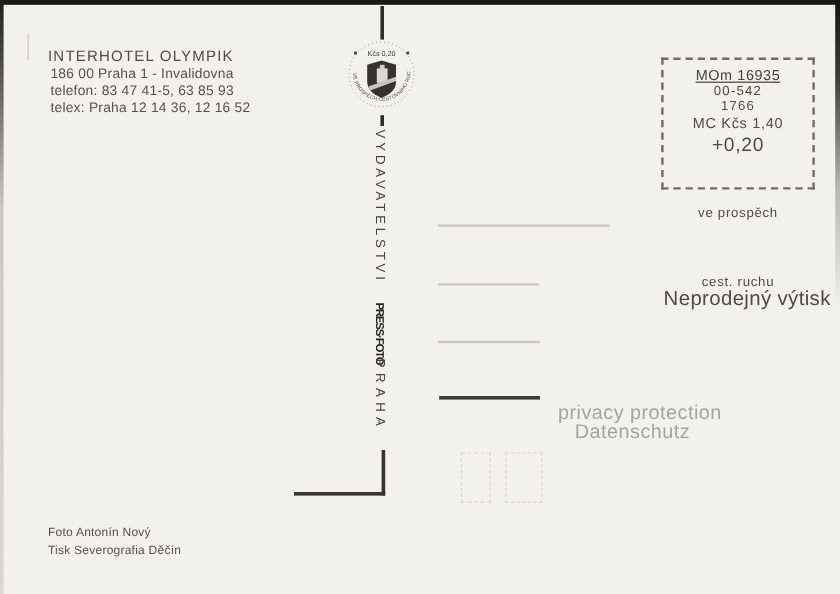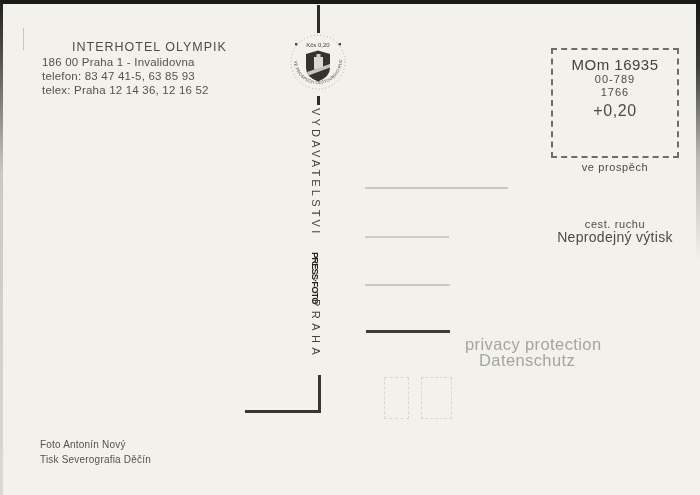--- a/index.html
+++ b/index.html
@@ -12,44 +12,44 @@
   .edge-top   { position:absolute; left:0; top:0; width:700px; height:4px;
                 background:linear-gradient(90deg,#15151 3 0%,#151513 8%,#2b2b27 50%,#121210 100%); background-color:#1a1a18; }
   .edge-right { position:absolute; right:0; top:0; width:4px; height:260px;
                 background:linear-gradient(180deg,#141412 0%,#3c3c38 25%,rgba(110,110,104,.45) 60%,rgba(110,110,104,0) 100%); }
   .edge-left  { position:absolute; left:0; top:0; width:3px; height:495px;
                 background:linear-gradient(180deg,#1d1d1b 0%,#55534b 12%,rgba(130,126,112,.35) 35%,rgba(130,126,112,.22) 100%); }
   .scan-artifact { position:absolute; left:23px; top:28px; width:1px; height:22px; background:rgba(100,98,90,.3); }
 
   
   .hotel { position:absolute; left:40px; top:40px; color:#56524a; font-size:11.5px; line-height:14px; letter-spacing:.2px; }
-  .hotel .name { font-size:12.5px; letter-spacing:1px; margin-bottom:1px; color:#504c45;margin-left:32px; }
+  .hotel .name { font-size:12.5px; letter-spacing:1px; margin-bottom:1px; color:#504c45; }
   .hotel .sub { padding-left:2px; }
 
   
   .divider-top  { position:absolute; left:317px; top:5px;  width:3px; height:28px; background:#2d2c29; }
   .divider-dash { position:absolute; left:317px; top:96px; width:3px; height:9px;  background:#2d2c29; }
   .emblem { position:absolute; left:289px; top:33px; width:58px; height:58px; }
   .vtext { position:absolute; writing-mode:vertical-rl; white-space:nowrap; }
   .vyd   { left:310px; top:108px; font-size:11px; letter-spacing:3.2px; color:#45423c; }
   .plogo { left:310px; top:252px; font-size:9.5px; font-weight:bold; letter-spacing:-1px; color:#23221f; }
   .praha { left:310px; top:299px; font-size:11px; letter-spacing:4.5px; color:#45423c; }
   .corner-bracket { position:absolute; left:245px; top:375px; width:73px; height:35px;
                     border-right:3px solid #38362f; border-bottom:3px solid #38362f; }
 
   
   .pricebox { position:absolute; left:551px; top:48px; width:128px; height:110px;
               border:2px dashed #6f6c64; box-sizing:border-box; text-align:center;
               color:#4e4b44; }
-  .pb-code { font-size:15px; letter-spacing:.5px; margin-top:6px; color:#454239; }
+  .pb-code { font-size:12px; letter-spacing:.5px; margin-top:6px; color:#454239;text-decoration:underline; }
   .pb-num  { font-size:11px; line-height:13px; letter-spacing:1px; }
   .pb-price{ font-size:12px; line-height:14px; letter-spacing:.6px; }
   .pb-sur  { font-size:16px; line-height:13px; margin-top:5px; letter-spacing:.6px; }
   .pb-pur  { font-size:11px; line-height:12.5px; letter-spacing:.6px;margin-top:44px; }
-  .pb-note { font-size:14px; line-height:13px; white-space:nowrap; letter-spacing:.3px; background:#f3f1eb; position:relative; top:1px; }
+  .pb-note { font-size:17px; line-height:13px; white-space:nowrap; letter-spacing:.3px; background:#f3f1eb; position:relative; top:1px; }
 
   
   .aline { position:absolute; height:2px; }
   .al1 { left:365px; top:187px; width:143px; background:#cbc8c1; }
   .al2 { left:365px; top:236px; width:84px;  background:#cfccc5; }
   .al3 { left:365px; top:284px; width:85px;  background:#cbc8c1; }
   .al4 { left:366px; top:330px; width:84px; height:3px; background:#3d3b35; }
 
   
   .gbox { position:absolute; top:377px; height:42px; border:1px dashed #d9d6ce; box-sizing:border-box; }
@@ -101,22 +101,23 @@
   <div class="divider-dash"></div>
 
   <div class="vtext vyd">VYDAVATELSTVI</div>
   <div class="vtext plogo">PRESS·FOTO</div>
   <div class="vtext praha">PRAHA</div>
 
   <div class="corner-bracket"></div>
 
   <div class="pricebox">
     <div class="pb-code">MOm 16935</div>
-    <div class="pb-num">00-789</div>
+    <div class="pb-num">00-542</div>
     <div class="pb-num">1766</div>
+    <div class="pb-price">MC  Kčs 1,40</div>
     <div class="pb-sur">+0,20</div>
     <div class="pb-pur">ve prospěch</div>
     <div class="pb-pur">cest. ruchu</div>
     <div class="pb-note">Neprodejný výtisk</div>
   </div>
 
   <div class="aline al1"></div>
   <div class="aline al2"></div>
   <div class="aline al3"></div>
   <div class="aline al4"></div>

